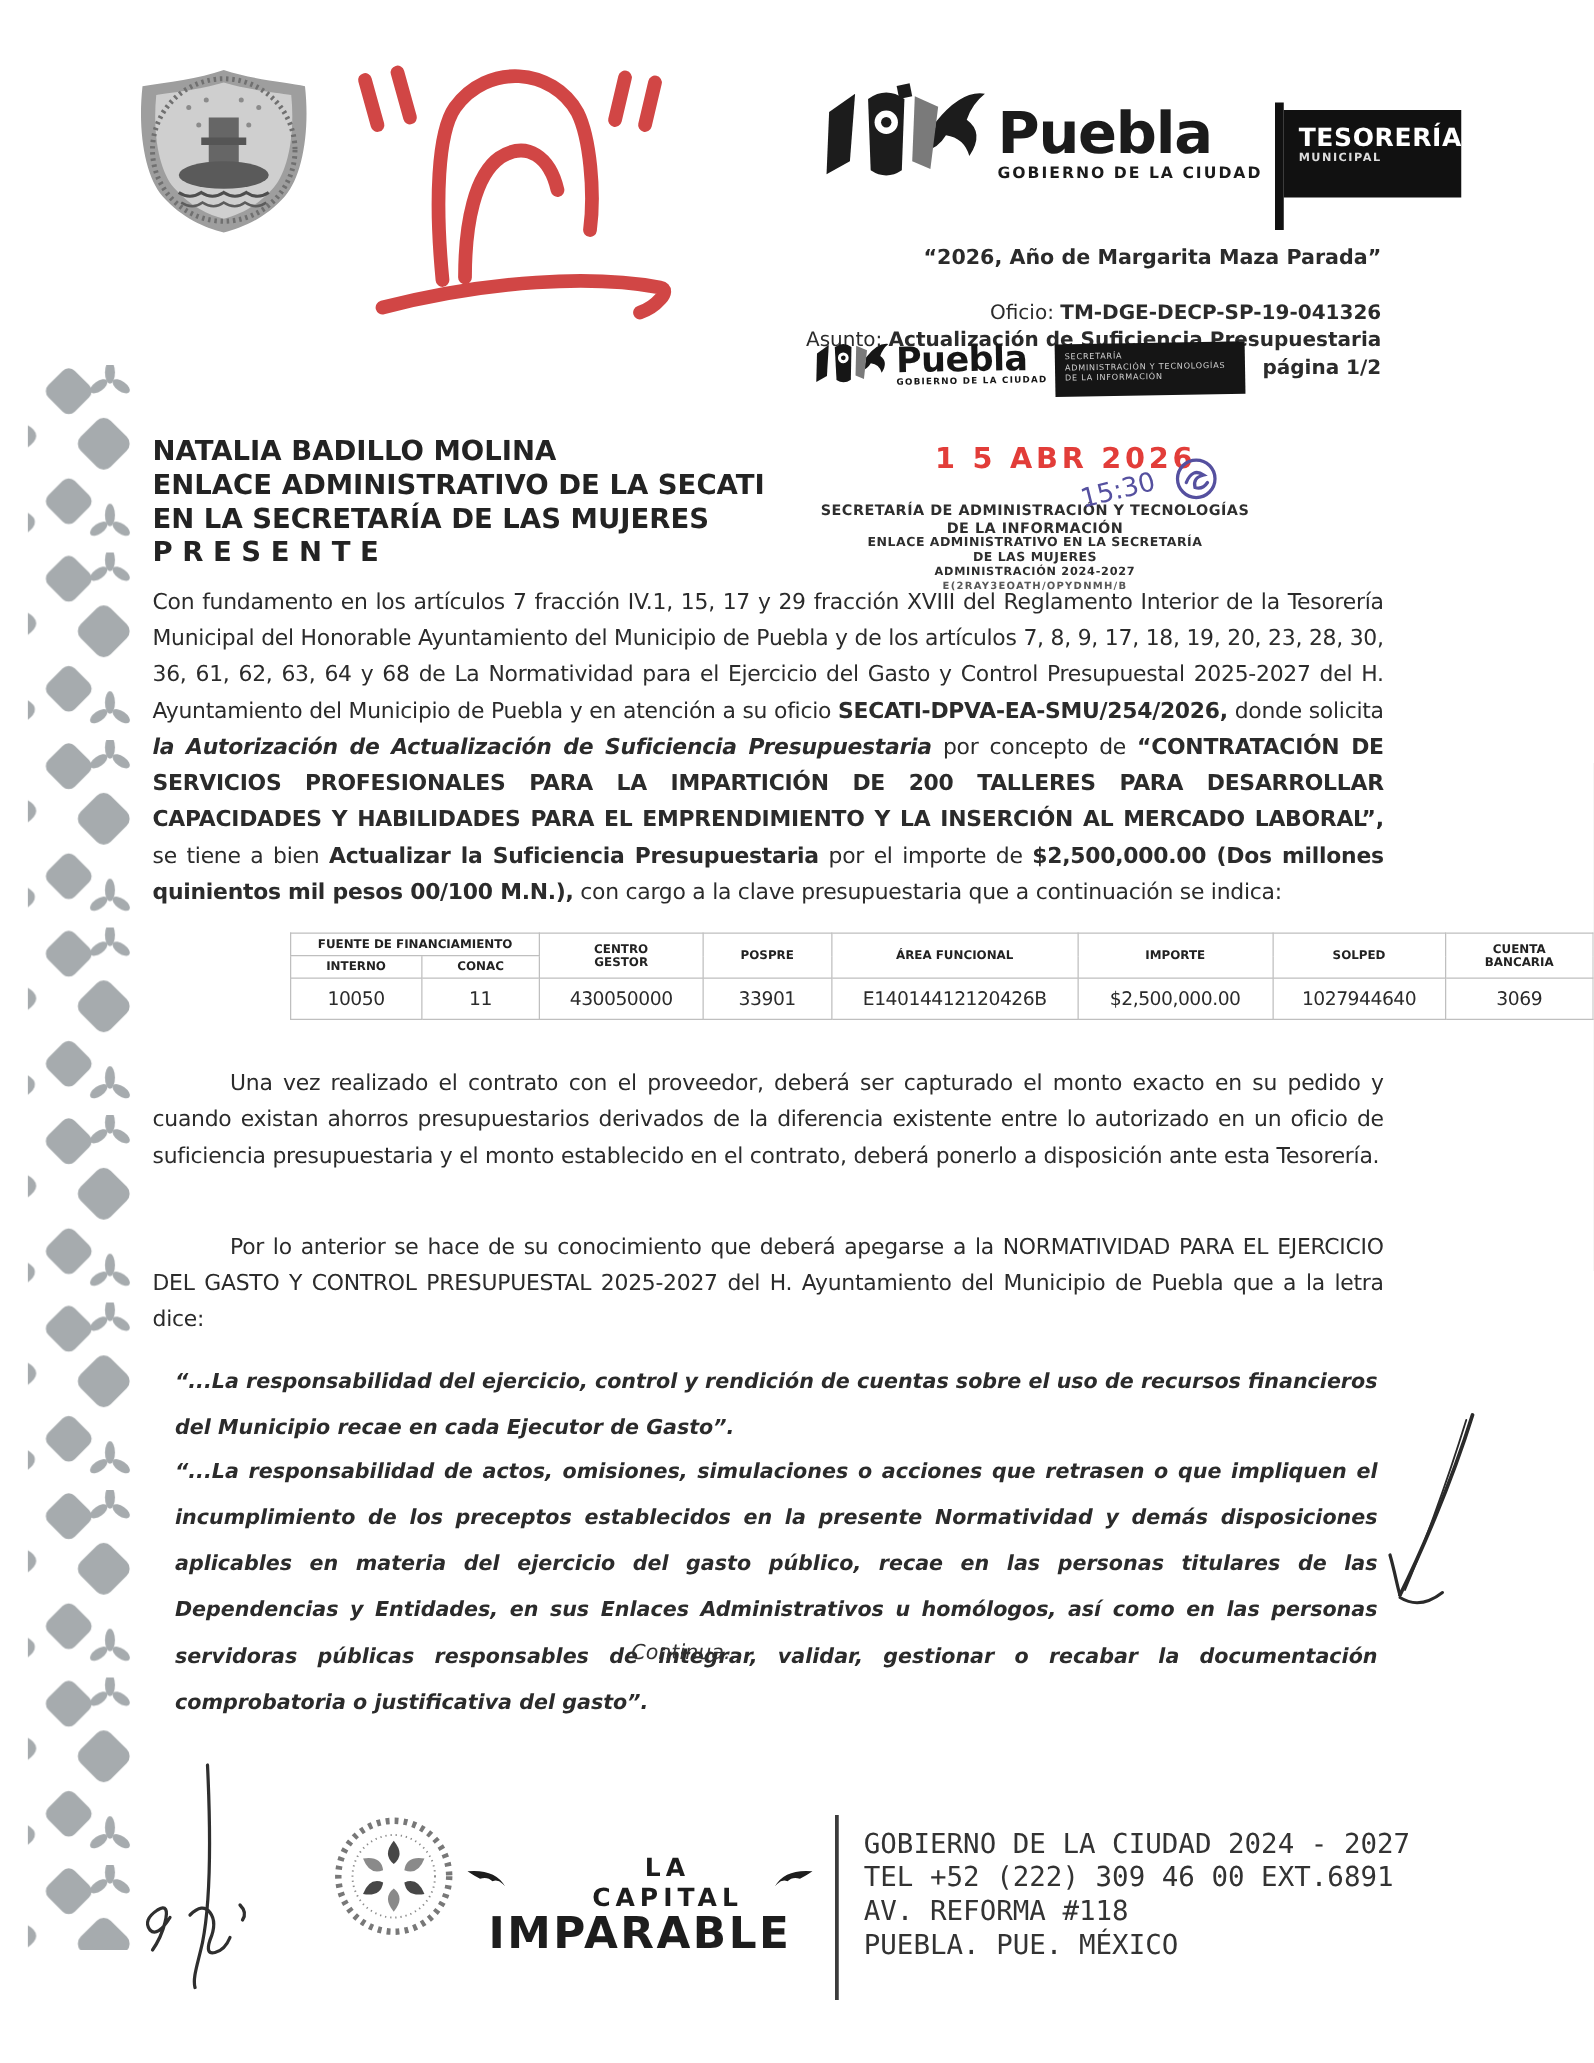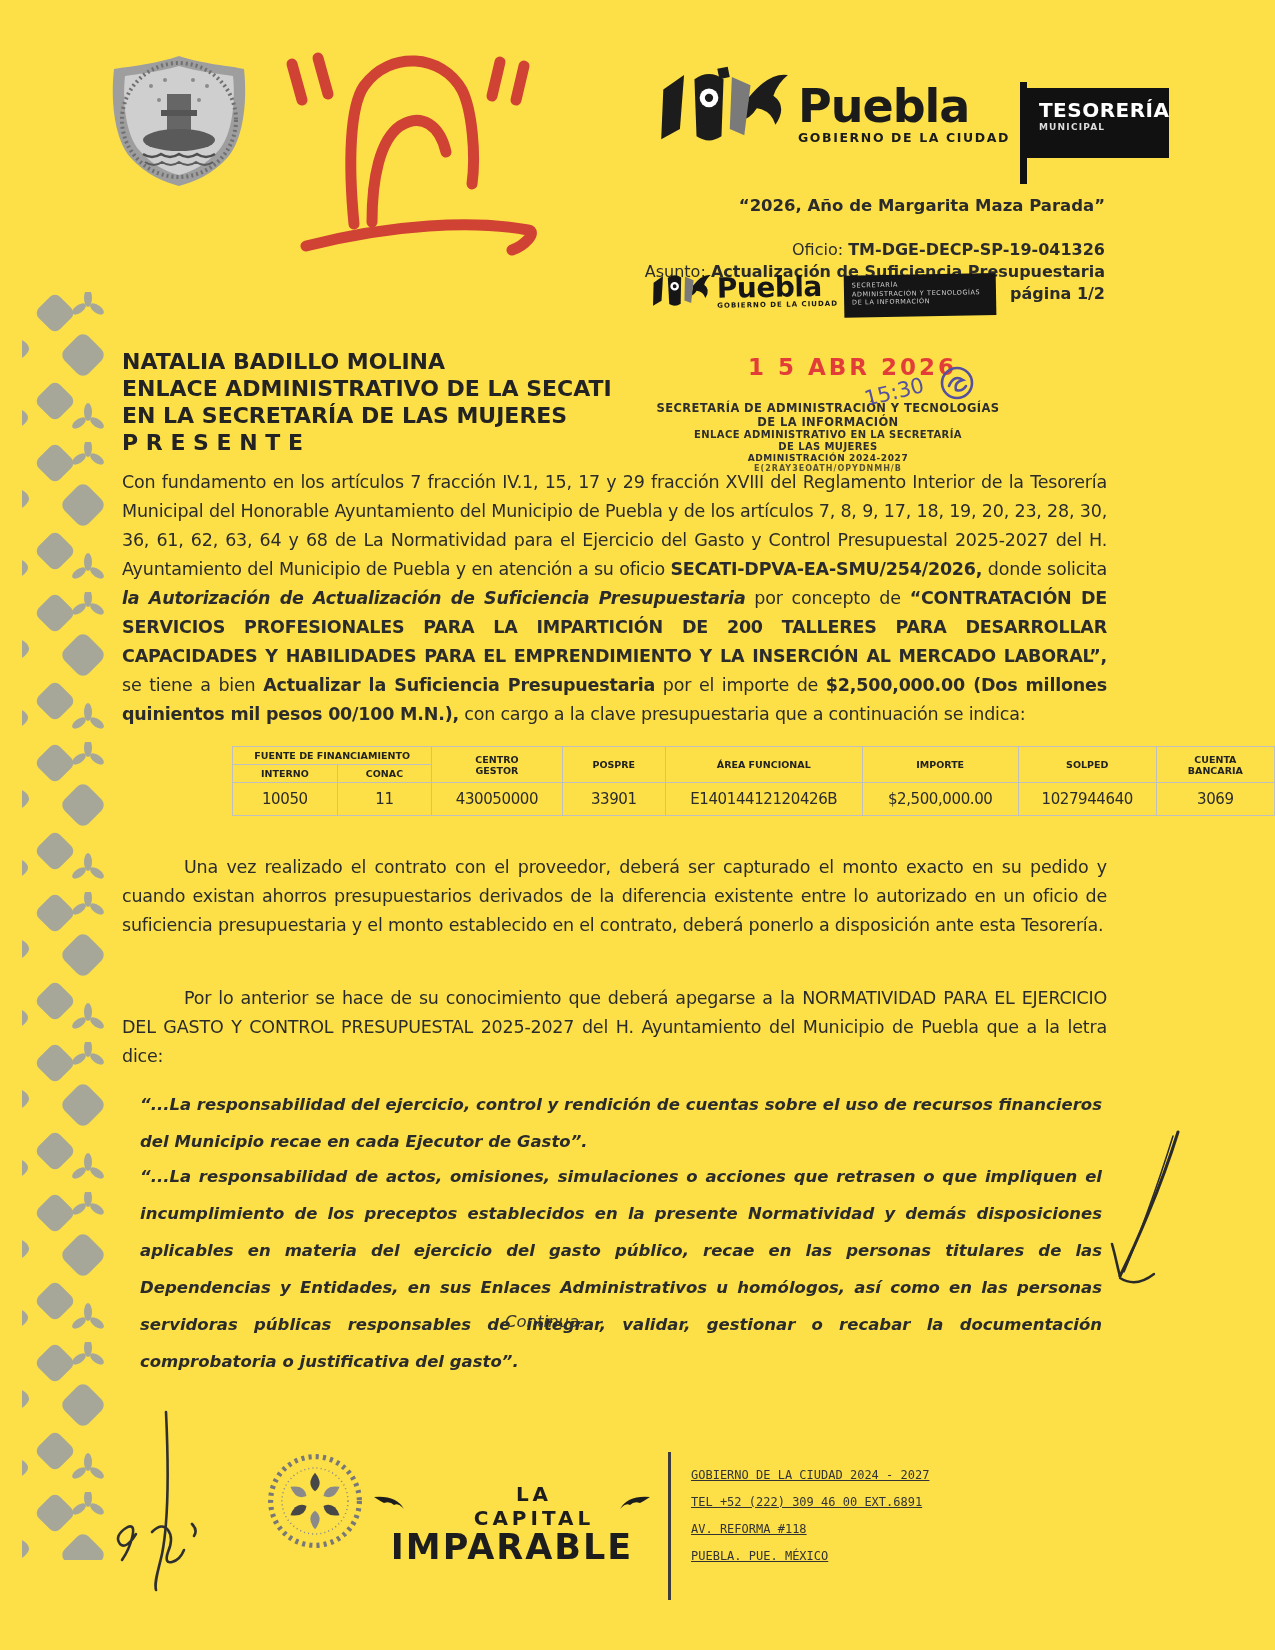--- a/index.html
+++ b/index.html
@@ -1,16 +1,16 @@
 <!DOCTYPE html>
 <html><head>
 <meta charset="utf-8">
 <style>
   html,body{margin:0;padding:0;background:#e9e9e7;}
-  .page{position:relative;width:1275px;height:1650px;margin:0 auto;background:#fde047;
+  .page{position:relative;width:1275px;height:1650px;margin:0 auto;background:#ffffff;
         font-family:"DejaVu Sans", sans-serif;color:#2b2b2b;overflow:hidden;}
   .abs{position:absolute;}
   .b{font-weight:bold;}
   .i{font-style:italic;}
 
   
   .brand-lockup{left:655px;top:66px;display:flex;align-items:flex-start;}
   .brand-text{margin-left:8px;margin-top:18px;}
   .brand-word{font-size:46px;font-weight:800;letter-spacing:-1px;color:#1b1b1b;line-height:44px;}
   .brand-tag{font-size:12.5px;font-weight:bold;letter-spacing:1.6px;color:#1b1b1b;margin-top:2px;}
@@ -63,21 +63,21 @@
   .c-af{width:172px;} .c-imp{width:132px;} .c-sol{width:112px;} .c-cb{width:86px;}
 
   
   .signature{left:108px;top:1404px;}
   .equality-seal{left:266px;top:1452px;}
   .capital-logo{left:372px;top:1482px;width:280px;text-align:center;color:#1d1d1d;}
   .cap-row1{display:flex;align-items:center;justify-content:center;gap:4px;}
   .cap-l1{font-size:20px;font-weight:bold;letter-spacing:4px;margin-left:44px;}
   .cap-l2{font-size:35px;font-weight:800;letter-spacing:2px;line-height:34px;}
   .footer-address{left:668px;top:1452px;border-left:3px solid #3c3c3c;height:138px;padding:10px 0 0 20px;
-                  font-family:"DejaVu Sans Mono", monospace;font-size:12px;line-height:27px;color:#333;text-decoration:underline;}
+                  font-family:"DejaVu Sans Mono", monospace;font-size:22px;line-height:27px;color:#333;}
 
   .check-mark{left:1100px;top:1126px;z-index:2;}
   .red-a{left:262px;top:34px;z-index:5;}
 </style>
 </head>
 <body>
 
 <div class="page">
 
   <div class="abs" style="left:22px;top:292px;">

